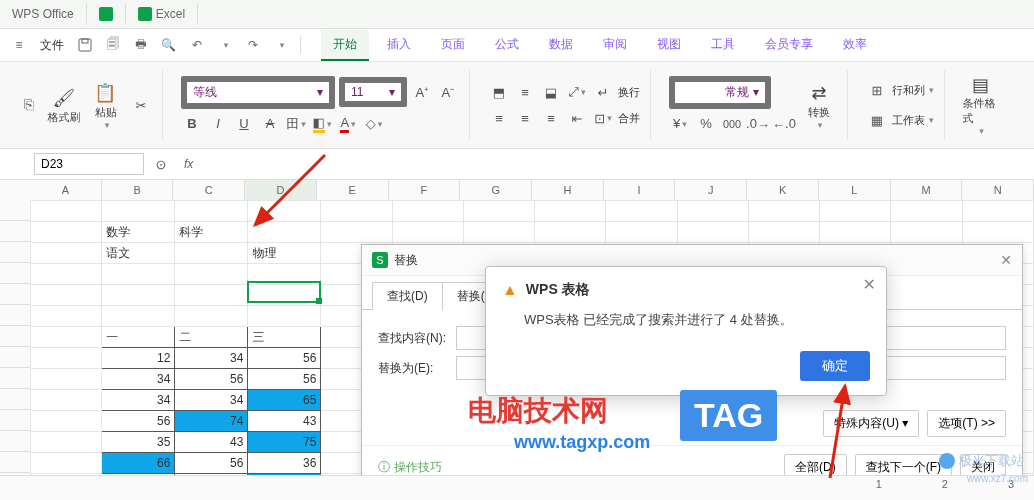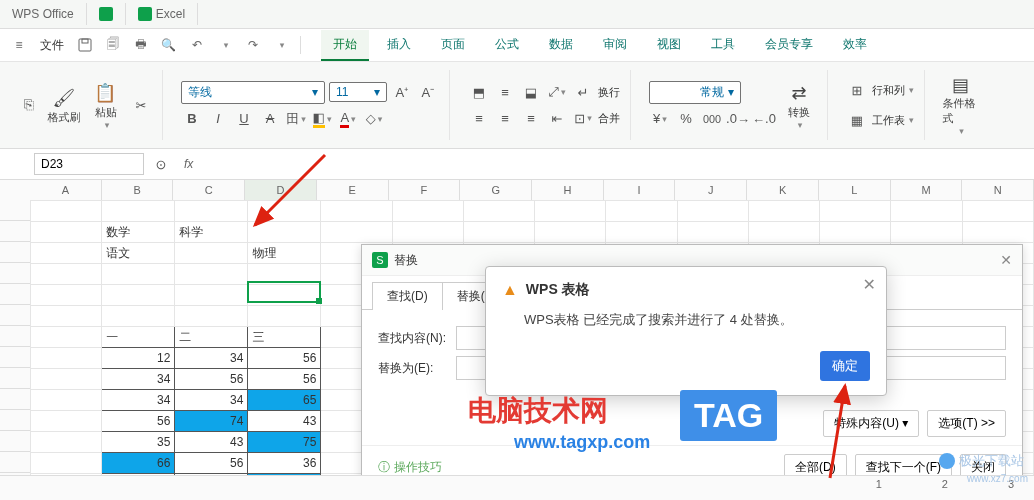--- a/index.html
+++ b/index.html
@@ -4,28 +4,28 @@
 <style>
 html,body{margin:0;padding:0;font-family:"Microsoft YaHei",Arial,sans-serif;font-size:12px;color:#333;background:#fff;width:1034px;height:500px;overflow:hidden}
 .titlebar{height:28px;background:#f5f7f5;border-bottom:1px solid #ddd;display:flex;align-items:center}
 .titlebar .tab{padding:4px 12px;font-size:12px;color:#666;border-right:1px solid #ddd;display:flex;align-items:center;gap:4px}
 .titlebar .tab .sq{width:14px;height:14px;background:#0ea04b;border-radius:2px;display:inline-block}
 .menubar{height:32px;background:#fff;border-bottom:1px solid #e5e5e5;display:flex;align-items:center;padding:0 8px;gap:2px}
 .menubar .icons{display:flex;gap:6px;align-items:center}
 .icon-btn{width:22px;height:22px;display:inline-flex;align-items:center;justify-content:center;color:#666;border-radius:3px;cursor:pointer}
 .menubar .sep{width:1px;height:18px;background:#ddd;margin:0 6px}
 .menus{display:flex;gap:6px;margin-left:12px}
-.menus .m{padding:6px 12px;color:#0f766e;cursor:pointer}
+.menus .m{padding:6px 12px;color:#8b5cf6;cursor:pointer}
 .menus .m.active{color:#0a7d3c;border-bottom:2px solid #0a7d3c;background:#f0f6f0}
 .ribbon{height:78px;background:#f7f8f7;border-bottom:1px solid #dcdcdc;display:flex;align-items:center;padding:4px 8px;gap:8px}
 .ribbon .group{display:flex;align-items:center;gap:6px;padding:0 10px;border-right:1px solid #e5e5e5;height:70px}
 .big-btn{display:flex;flex-direction:column;align-items:center;justify-content:center;height:60px;width:36px;font-size:11px;color:#444;cursor:pointer}
 .big-btn .ic{font-size:18px;height:24px;display:flex;align-items:center;justify-content:center}
 .dd::after{content:"▾";font-size:9px;color:#888;margin-left:2px}
-.sel{border:1px solid #737373;background:#fff;padding:2px 6px;font-size:12px;color:#0369a1;display:inline-flex;align-items:center;gap:4px;border-radius:2px}
+.sel{border:6px solid #737373;background:#fff;padding:2px 6px;font-size:12px;color:#701a75;display:inline-flex;align-items:center;gap:4px;border-radius:2px}
 .sel.font{width:130px;justify-content:space-between}
 .sel.size{width:44px;justify-content:space-between}
 .row{display:flex;gap:4px;align-items:center}
 .col{display:flex;flex-direction:column;gap:4px}
 .small-btn{width:22px;height:22px;display:inline-flex;align-items:center;justify-content:center;font-size:13px;color:#555;cursor:pointer;border-radius:2px}
 .formulabar{height:30px;border-bottom:1px solid #dcdcdc;display:flex;align-items:center;padding:0 8px;gap:6px}
 .namebox{border:1px solid #ccc;width:96px;padding:3px 6px;font-size:12px;margin-left:26px}
 .fx{font-style:italic;color:#666;margin-left:6px}
 .fxarea{flex:1;height:20px}
 
@@ -58,21 +58,21 @@
 .dialog .frow .inp{flex:1;border:1px solid #ccc;height:20px;padding:1px 4px}
 .dialog .bRow{display:flex;gap:8px;justify-content:flex-end;padding:8px 16px;flex-wrap:wrap}
 .dialog .btn{border:1px solid #ccc;background:#fff;padding:4px 10px;font-size:12px;cursor:pointer;border-radius:2px}
 .dialog .hint{color:#5aa85a;font-size:12px;padding:6px 16px;display:flex;align-items:center;gap:4px;cursor:pointer}
 .msgbox{position:absolute;left:485px;top:266px;width:400px;background:#fff;border:1px solid #bbb;box-shadow:0 4px 20px rgba(0,0,0,.2);z-index:30;border-radius:4px}
 .msgbox .mt{display:flex;align-items:center;padding:14px 16px 4px;gap:8px;font-size:14px;font-weight:bold}
 .msgbox .mt .warn{color:#e88c1a;font-size:16px}
 .msgbox .close{position:absolute;right:10px;top:8px;font-size:16px;color:#888;cursor:pointer}
 .msgbox .mtext{padding:8px 16px 14px 38px;font-size:13px;color:#444}
 .msgbox .mbtn{display:flex;justify-content:flex-end;padding:8px 16px 14px}
-.msgbox .ok{background:#2f74e0;color:#fff;border:none;padding:6px 12px;font-size:13px;border-radius:3px;cursor:pointer}
+.msgbox .ok{background:#2f74e0;color:#fff;border:none;padding:6px 22px;font-size:13px;border-radius:3px;cursor:pointer}
 
 .watermark1{position:absolute;left:468px;top:392px;color:#e33a33;font-size:28px;font-weight:bold;z-index:50;pointer-events:none;font-family:Liberation Mono, monospace}
 .watermark2{position:absolute;left:514px;top:432px;color:#2a82e4;font-size:18px;font-weight:bold;z-index:50;pointer-events:none}
 .tagbox{position:absolute;left:680px;top:390px;background:#3f8fe8;color:#fff;font-size:34px;font-weight:bold;padding:6px 14px;z-index:50;pointer-events:none;border-radius:3px}
 .wm3{position:absolute;right:6px;bottom:30px;color:#aac7e6;font-size:13px;z-index:50;pointer-events:none;display:flex;align-items:center;gap:4px}
 .wm3 .logo{width:16px;height:16px;background:#56a7ef;border-radius:50%}
 .statusbar{position:absolute;bottom:0;left:0;right:0;height:20px;border-top:1px solid #ddd;display:flex;justify-content:flex-end;gap:60px;padding:2px 20px;font-size:11px;color:#666;background:#fafafa}
 svg{display:block}
 .arrow2{position:absolute;z-index:60;pointer-events:none}
 </style>

